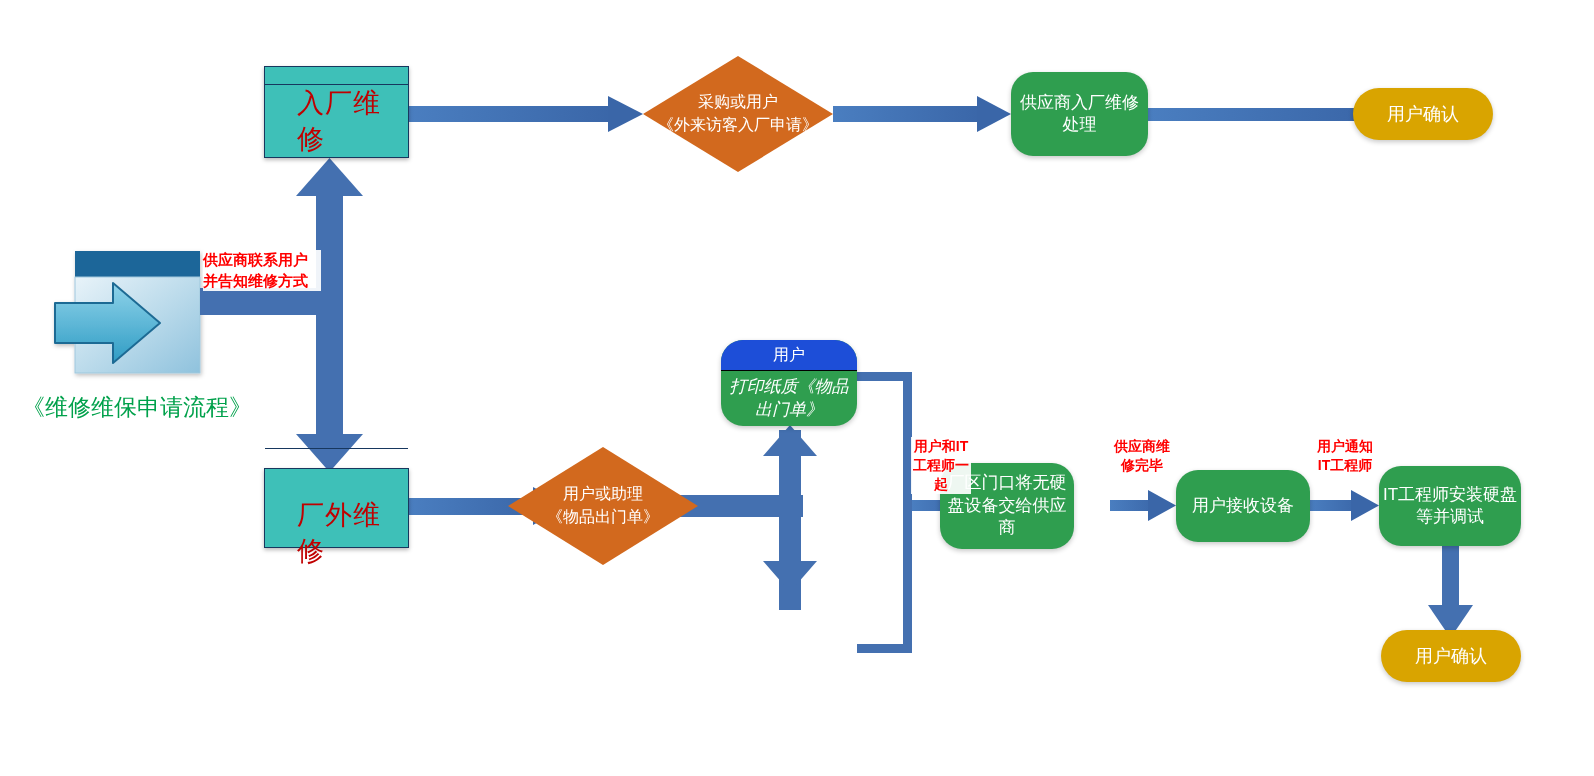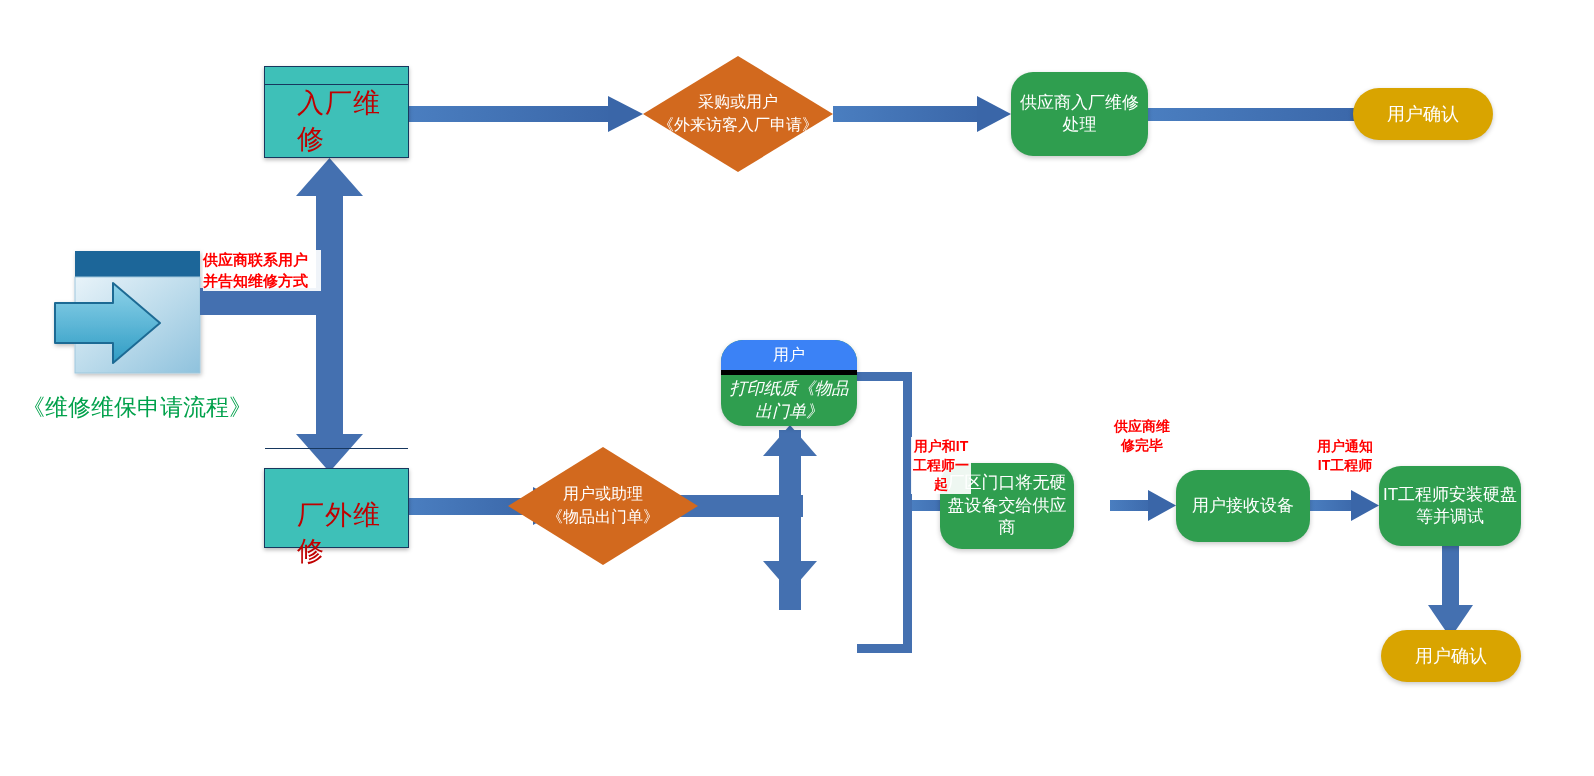--- a/index.html
+++ b/index.html
@@ -74,22 +74,22 @@
     flex-direction: column;
     padding: 0;
     overflow: hidden;
   }
   .green.titled .g-head {
     height: 30px;
     display: flex;
     align-items: center;
     justify-content: center;
     font-size: 16px;
-    border-bottom: 5px solid #000000;
-    background: #3b82f6;
+    border-bottom: 1px solid #000000;
+    background: #1d4ed8;
   }
   .green.titled .g-body {
     flex: 1;
     display: flex;
     align-items: center;
     justify-content: center;
     font-size: 17px;
     line-height: 1.35;
     padding: 0 6px;
     font-style: italic;
@@ -287,17 +287,17 @@
   </div>
 
   <div class="node yellow" style="left:1381px; top:630px; width:140px; height:52px;">
     <span>用户确认</span>
   </div>
 
   <div class="annot" style="left:203px; top:250px; width:118px;">供应商联系用户并告知维修方式</div>
 
   <div class="annot narrow" style="left:911px; top:437px; width:60px;">用户和IT工程师一起</div>
 
-  <div class="annot narrow" style="left:1112px; top:417px; width:60px;">供应商维修完毕</div>
+  <div class="annot narrow" style="left:1112px; top:437px; width:60px;">供应商维修完毕</div>
 
   <div class="annot narrow" style="left:1314px; top:437px; width:62px;">用户通知IT工程师</div>
 
 </div>
 
 </body></html>

